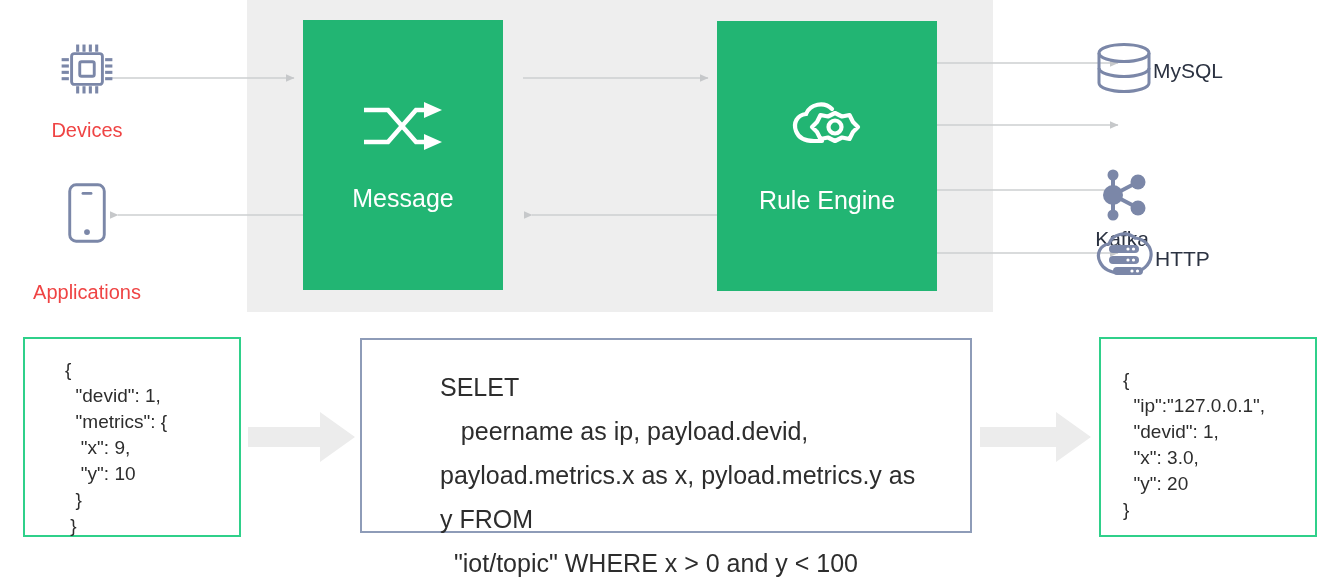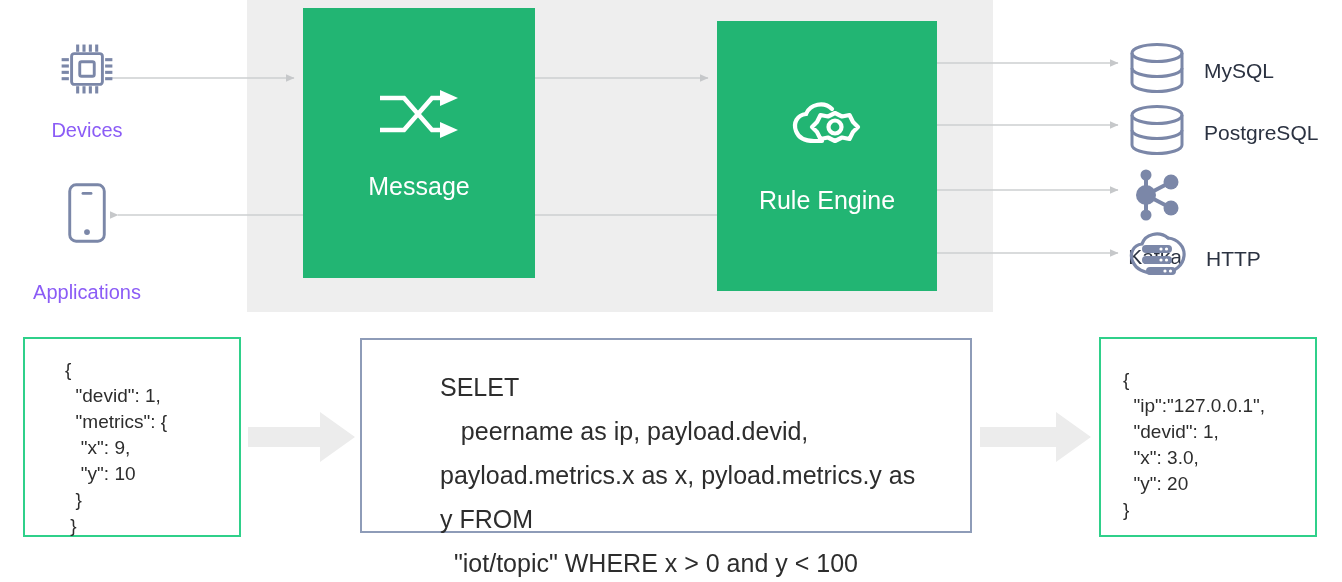--- a/index.html
+++ b/index.html
@@ -30,21 +30,21 @@
   }
 
   .node-col {
     position: absolute;
     display: flex;
     flex-direction: column;
     align-items: center;
   }
 
   .node-label {
-    color: #8b5cf6;
+    color: #ef4444;
     font-size: 20px;
     line-height: 24px;
     white-space: nowrap;
   }
 
   
   #devices-node { left: 14px; top: 40px; width: 146px; }
   #devices-node .node-label { margin-top: 16px; }
 
   #applications-node { left: 14px; top: 182px; width: 146px; gap: 18px; }
@@ -62,38 +62,37 @@
   .green-box .box-icon { margin-bottom: 22px; }
   .green-box .box-title {
     color: #ffffff;
     font-size: 25px;
     line-height: 31px;
     text-align: center;
     font-weight: 400;
   }
   #message-routing-box {
     left: 303px;
-    top: 8px;
-    width: 232px;
+    top: 20px;
+    width: 200px;
     height: 270px;
   }
   #rule-engine-box {
     left: 717px;
     top: 21px;
     width: 220px;
     height: 270px;
   }
 
   
   .sink-row {
     position: absolute;
-    left: 1128px;
+    left: 1095px;
     display: flex;
     align-items: center;
-    gap: 18px;
   }
   .sink-row .sink-label {
     color: #2b3241;
     font-size: 21px;
     line-height: 25px;
     white-space: nowrap;
   }
   #sink-mysql      { top: 42px; }
   #sink-postgresql { top: 104px; }
   #sink-kafka      { top: 168px; flex-direction: column; }
@@ -273,32 +272,20 @@
         <g fill="none" stroke="#7b87a8" stroke-width="3">
           <ellipse cx="29" cy="11" rx="25" ry="8.5"></ellipse>
           <path d="M4,11 L4,41 C4,45.7 15.2,49.5 29,49.5 C42.8,49.5 54,45.7 54,41 L54,11"></path>
           <path d="M4,26 C4,30.7 15.2,34.5 29,34.5 C42.8,34.5 54,30.7 54,26"></path>
         </g>
       </svg>
     </span>
     <span class="sink-label">MySQL</span>
   </div>
 
-  <div class="sink-row" id="sink-postgresql">
-    <span>
-      <svg width="58" height="52" viewBox="0 0 58 52" xmlns="http://www.w3.org/2000/svg">
-        <g fill="none" stroke="#7b87a8" stroke-width="3">
-          <ellipse cx="29" cy="11" rx="25" ry="8.5"></ellipse>
-          <path d="M4,11 L4,41 C4,45.7 15.2,49.5 29,49.5 C42.8,49.5 54,45.7 54,41 L54,11"></path>
-          <path d="M4,26 C4,30.7 15.2,34.5 29,34.5 C42.8,34.5 54,30.7 54,26"></path>
-        </g>
-      </svg>
-    </span>
-    <span class="sink-label">PostgreSQL</span>
-  </div>
 
   <div class="sink-row" id="sink-kafka">
     <span>
       <svg width="54" height="54" viewBox="0 0 54 54" xmlns="http://www.w3.org/2000/svg">
         <g stroke="#7b87a8" stroke-width="4" stroke-linecap="round">
           <path d="M18,27 L18,9"></path>
           <path d="M18,27 L18,45"></path>
           <path d="M18,27 L41,15"></path>
           <path d="M18,27 L41,39"></path>
         </g>

